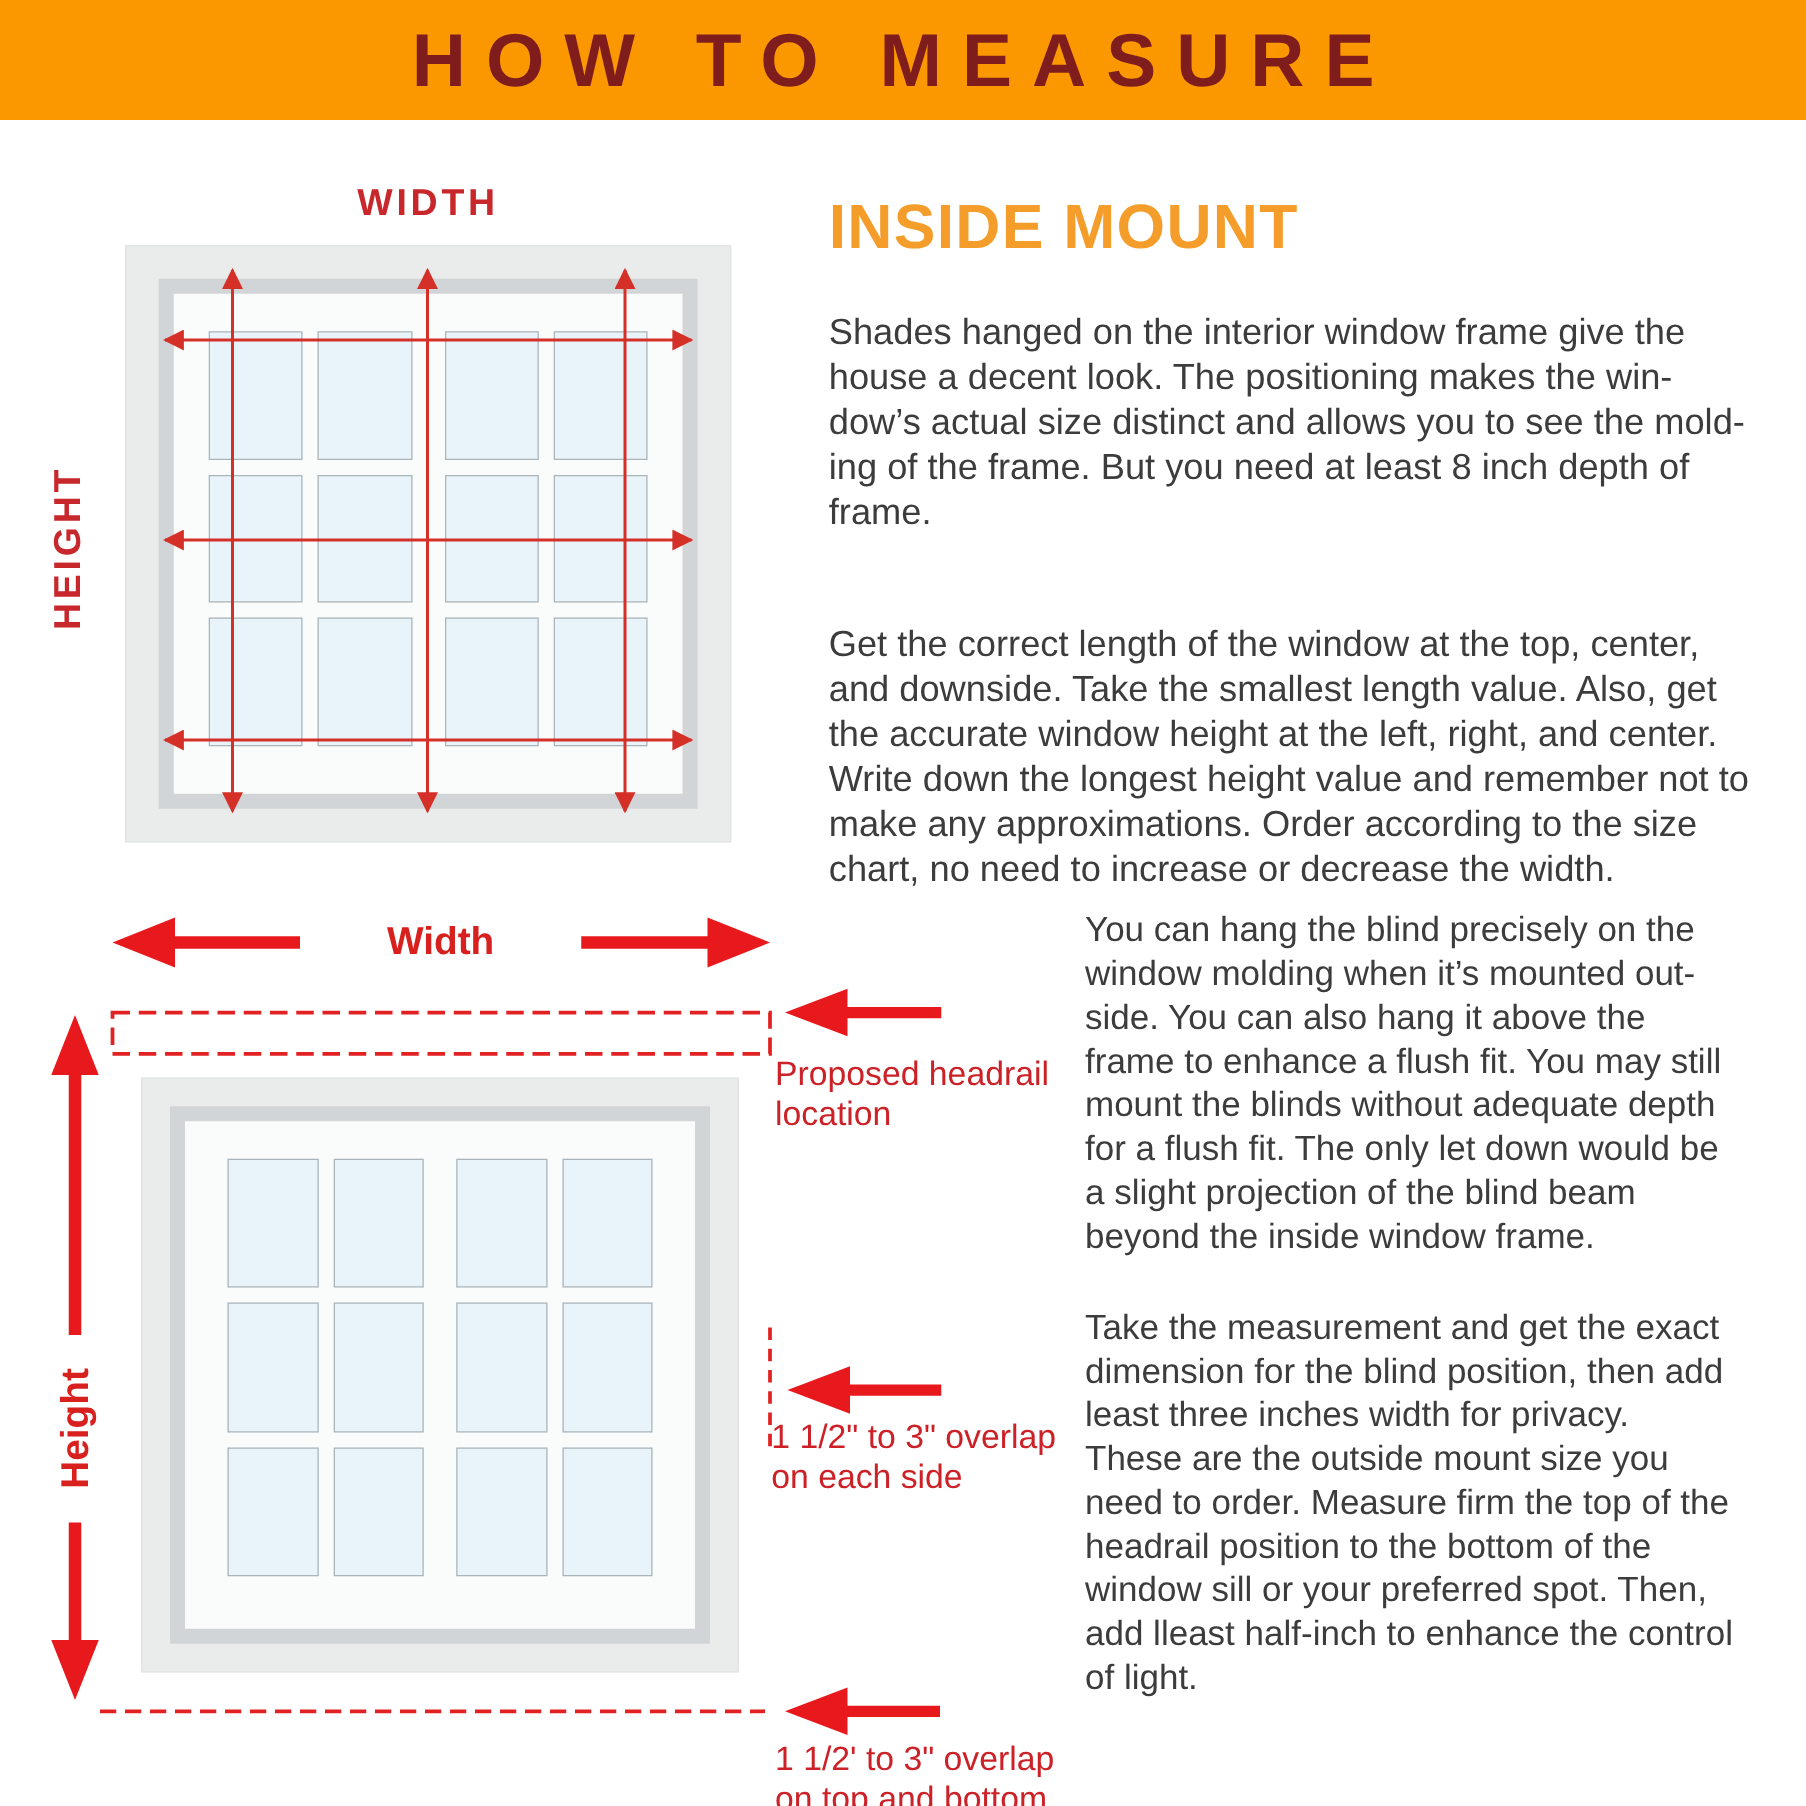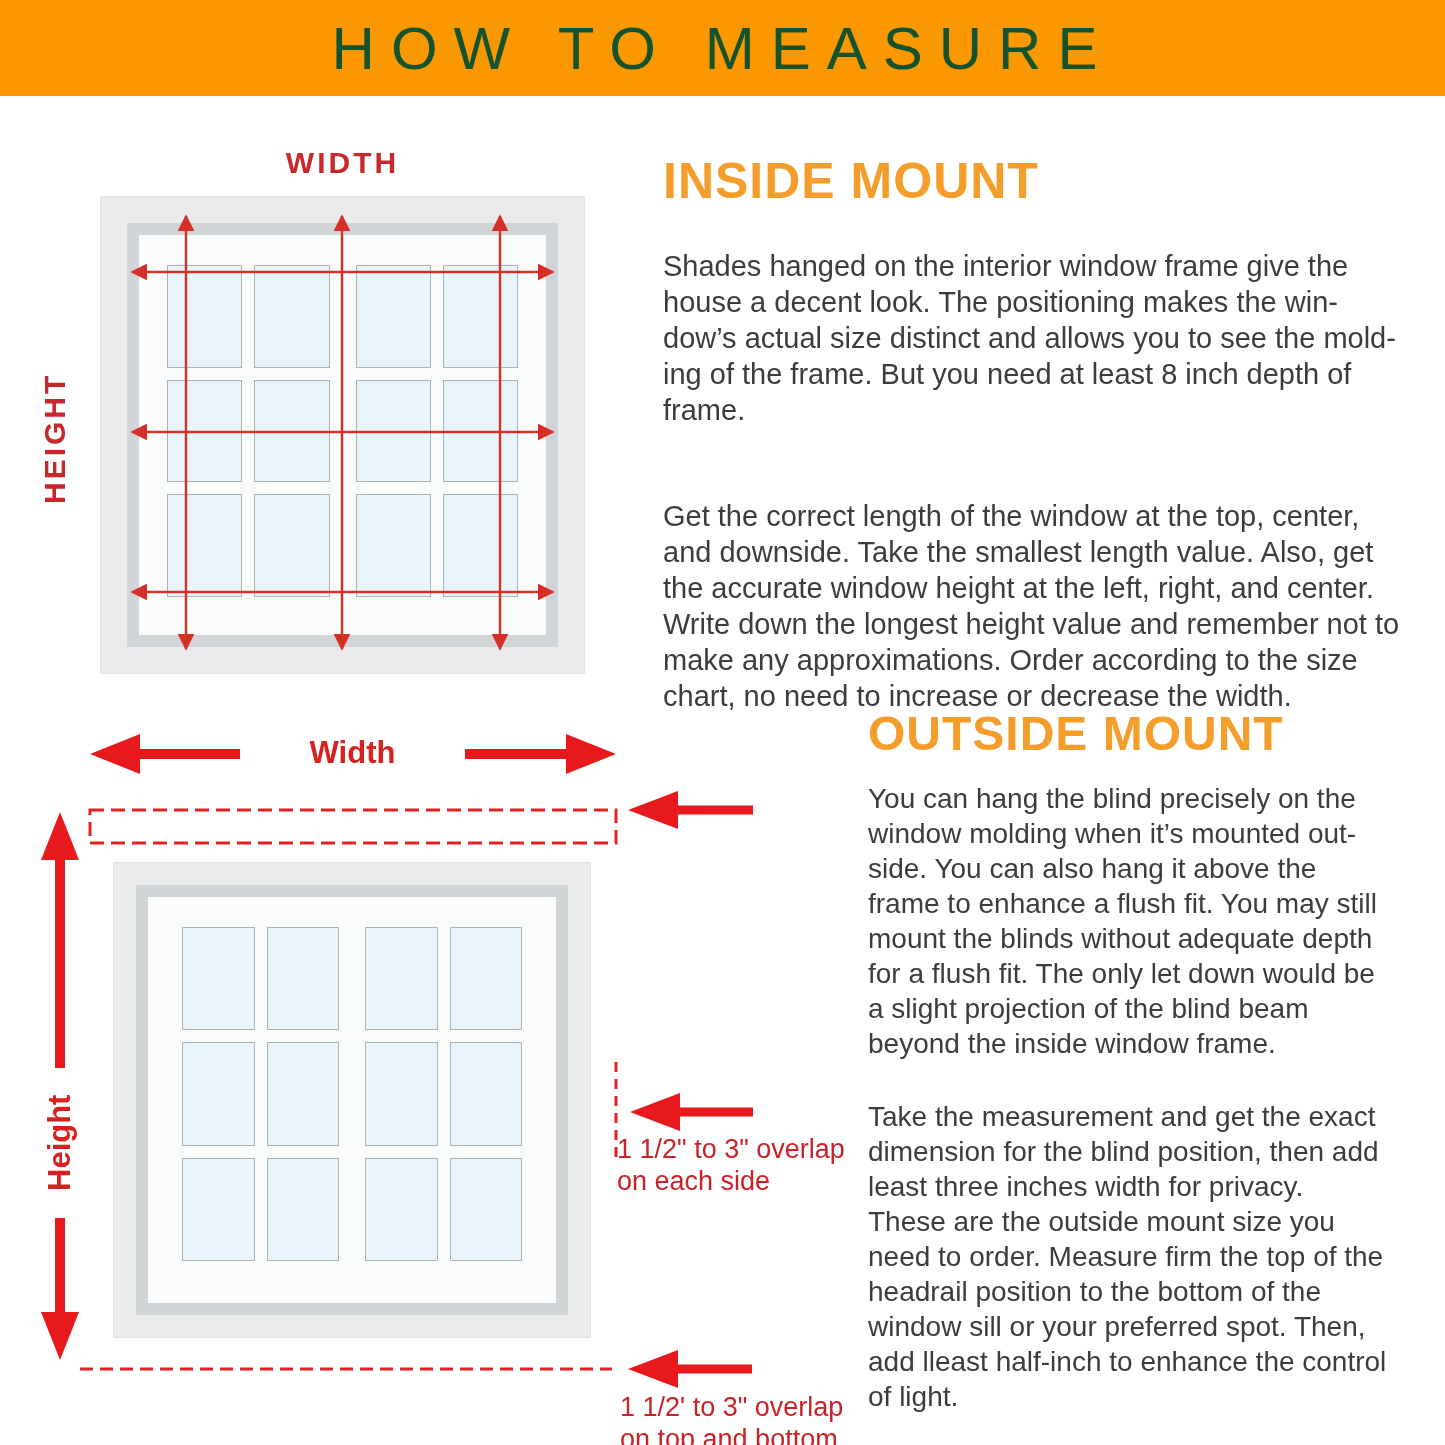--- a/index.html
+++ b/index.html
@@ -8,21 +8,21 @@
     background:#ffffff; overflow:hidden;
     font-family:"Liberation Sans", sans-serif;
   }
 
   
   #banner {
     position:absolute; left:0; top:0; width:1445px; height:96px;
     background:#fb9800; display:flex; align-items:center; justify-content:center;
   }
   #banner h1 {
-    margin:0; color:#14532d; font-size:60px; font-weight:normal;
+    margin:0; color:#7f1d1d; font-size:60px; font-weight:bold;
     letter-spacing:16px; white-space:nowrap;
   }
 
   
   .window { position:absolute; background:#eaebeb; border:1px solid #e2e3e3; box-sizing:border-box; z-index:1; }
   .bevel  { position:absolute; background:#d2d5d7; }
   .win-top .bevel    { inset:26px; }
   .win-bottom .bevel { inset:22px; }
   .inner  { position:absolute; inset:12px; background:#fafbfb; }
   .sashes { position:absolute; display:flex; gap:26px; }
@@ -195,20 +195,22 @@
 
     <line x1="80" y1="1369" x2="612" y2="1369" stroke="#e22222" stroke-width="3" stroke-dasharray="13,7"></line>
     <g fill="#e8191c" stroke="#e8191c">
       <path d="M628 1369 L678 1350 L678 1388 Z" stroke="none"></path>
       <line x1="674" y1="1369" x2="752" y2="1369" stroke-width="9"></line>
     </g>
   </svg>
 
   <div class="red-label" id="width-label-bottom">Width</div>
   <div class="red-label vlabel" id="height-label-bottom">Height</div>
+  <div class="annotation" id="headrail-label">Proposed headrail
+location</div>
   <div class="annotation" id="side-overlap-label">1 1/2" to 3" overlap
 on each side</div>
   <div class="annotation" id="bottom-overlap-label">1 1/2' to 3" overlap
 on top and bottom</div>
 
   <section class="text-col" id="inside-text">
     <h2>INSIDE MOUNT</h2>
     <p class="p1">Shades hanged on the interior window frame give the
 house a decent look. The positioning makes the win-
 dow’s actual size distinct and allows you to see the mold-
@@ -216,21 +218,20 @@
 frame.</p>
     <p class="p2">Get the correct length of the window at the top, center,
 and downside. Take the smallest length value. Also, get
 the accurate window height at the left, right, and center.
 Write down the longest height value and remember not to
 make any approximations. Order according to the size
 chart, no need to increase or decrease the width.</p>
   </section>
 
   <section class="text-col" id="outside-text">
-    <h2>OUTSIDE MOUNT</h2>
     <p class="p1">You can hang the blind precisely on the
 window molding when it’s mounted out-
 side. You can also hang it above the
 frame to enhance a flush fit. You may still
 mount the blinds without adequate depth
 for a flush fit. The only let down would be
 a slight projection of the blind beam
 beyond the inside window frame.</p>
     <p class="p2">Take the measurement and get the exact
 dimension for the blind position, then add

